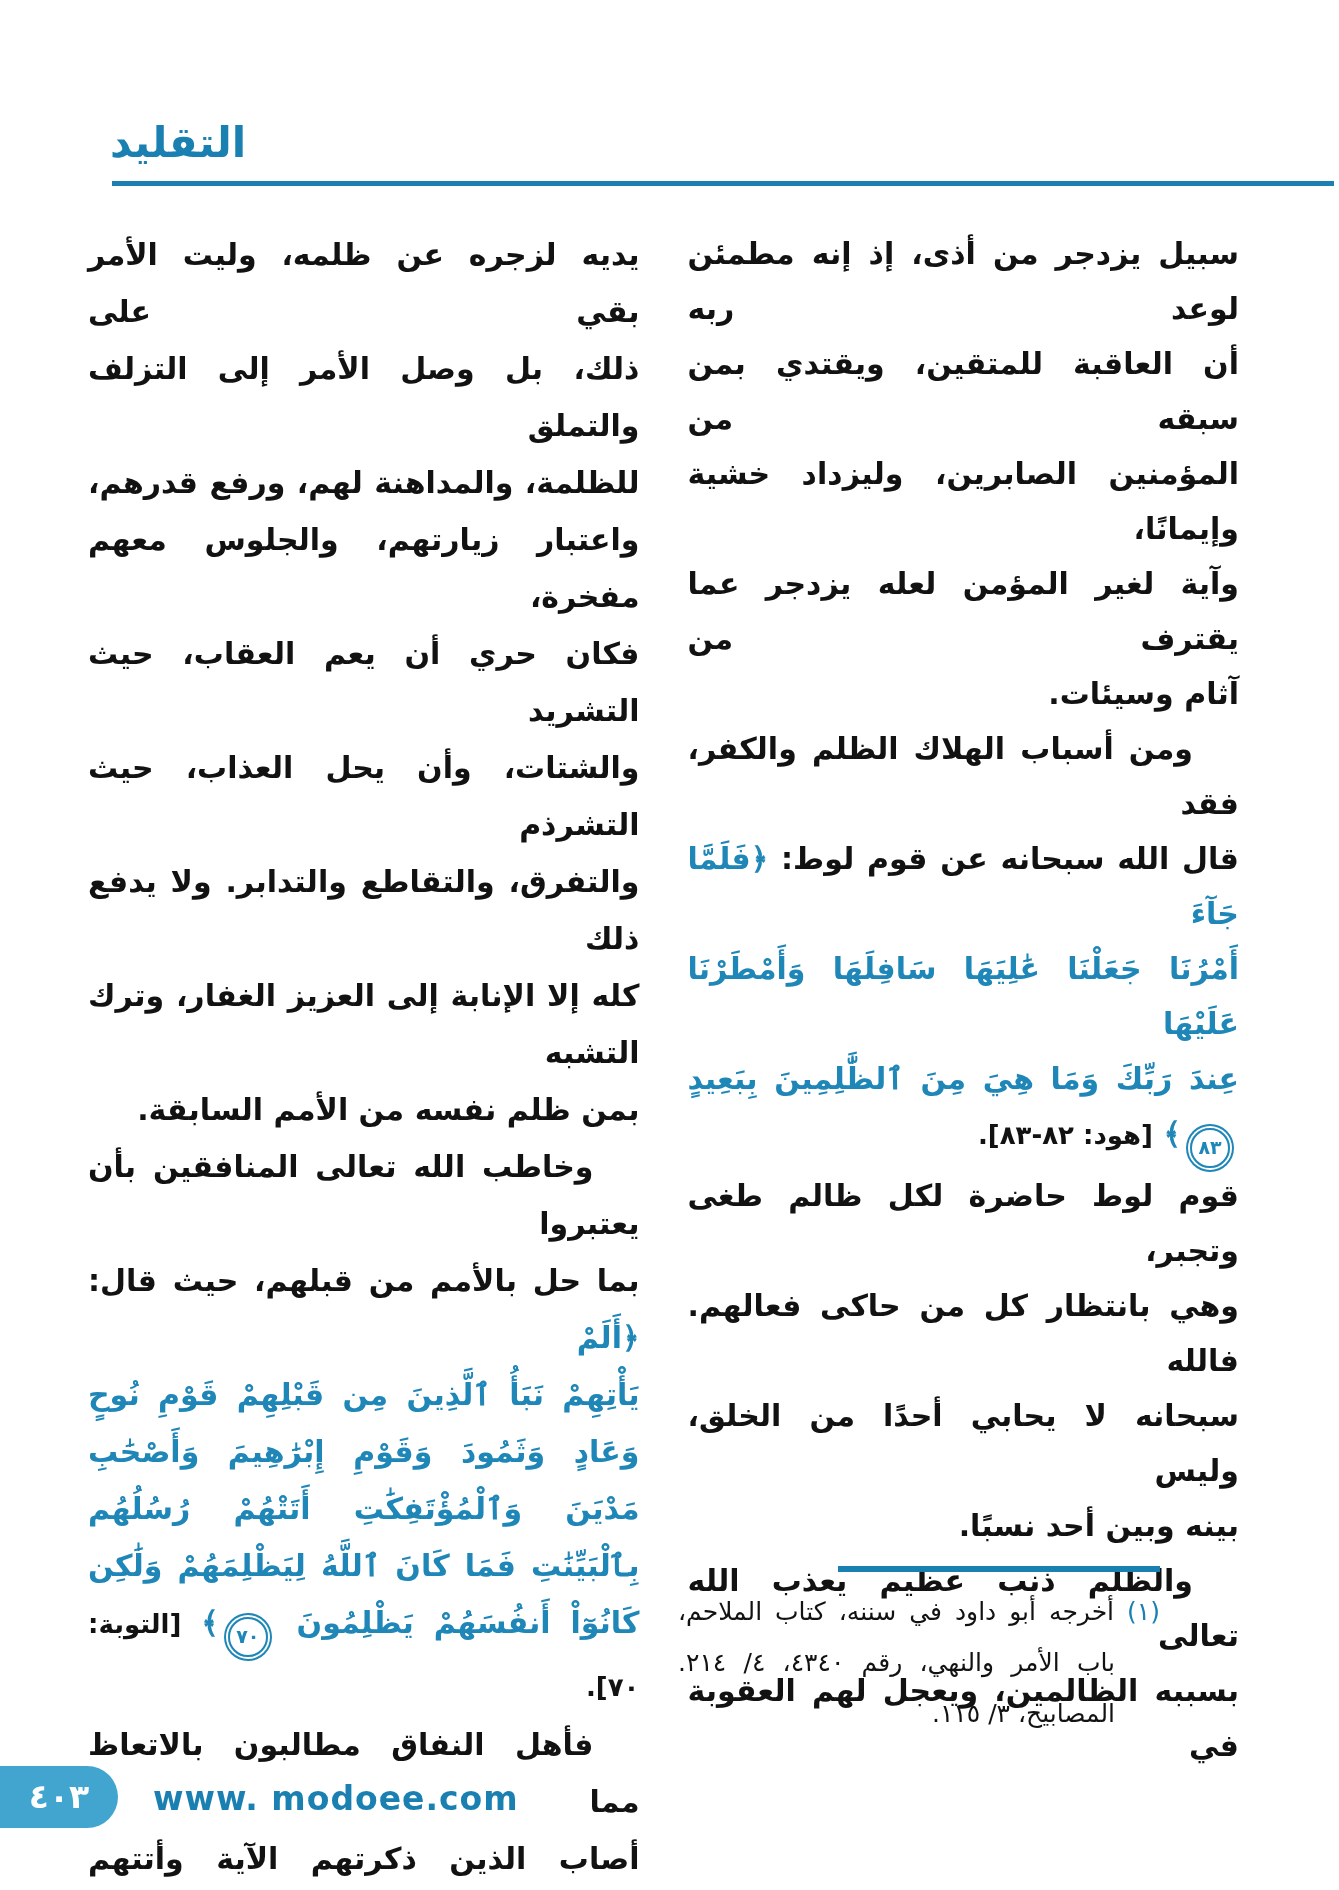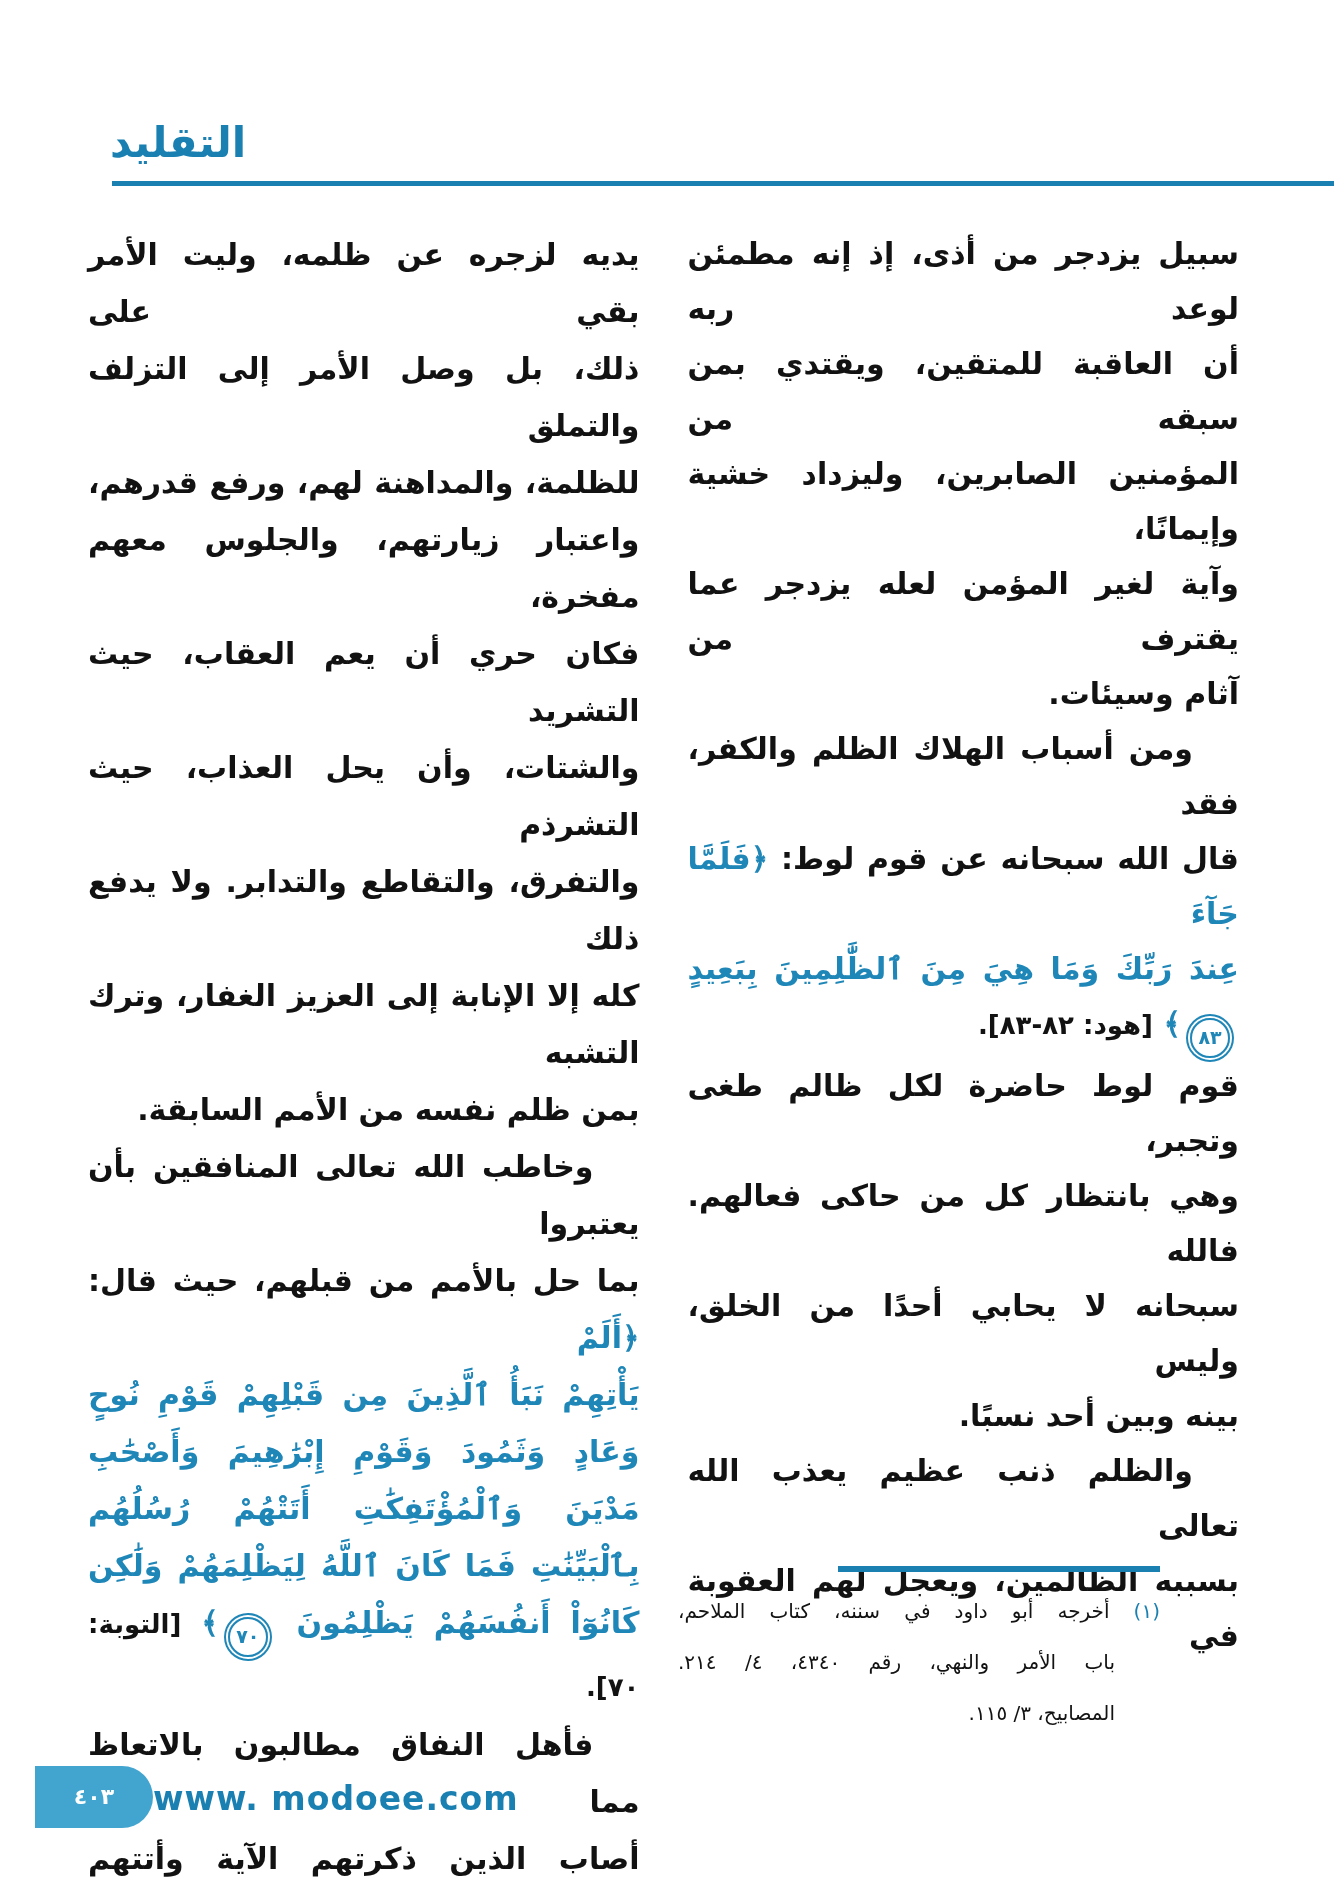--- a/index.html
+++ b/index.html
@@ -64,36 +64,35 @@
   
   .footnote-area{
     position:absolute;top:1566px;right:179px;width:482px;
     direction:rtl;
   }
   .fn-rule{
     width:322px;height:6px;background:var(--teal);
     margin:0 0 14px auto;
   }
   .fn-lines .line{
-    font-size:20px;line-height:51px;font-weight:normal;
+    font-size:25px;line-height:51px;font-weight:normal;
   }
   .fn-lines .line.cont{padding-right:45px;}
   .seg-fnnum{color:var(--teal);font-weight:normal;}
   .seg-fntext{font-weight:normal;}
   
   .page-badge{
     position:absolute;left:0;top:1766px;
     width:118px;height:62px;
     background:var(--badge);
     border-radius:0 31px 31px 0;
     color:#ffffff;
-    font-size:22px;font-weight:bold;
+    font-size:33px;font-weight:bold;
     line-height:62px;text-align:center;
     direction:rtl;
-    margin-left:35px;
   }
   .website{
     position:absolute;left:153px;top:1779px;
     color:var(--teal);
     font-size:33px;font-weight:bold;
     direction:ltr;
     letter-spacing:1px;
   }
 </style>
 </head>
@@ -107,20 +106,21 @@
 
   <div class="columns">
     <div class="col col-right">
         <div class="line"><span class="seg-text">سبيل يزدجر من أذى، إذ إنه مطمئن لوعد ربه</span></div>
         <div class="line"><span class="seg-text">أن العاقبة للمتقين، ويقتدي بمن سبقه من</span></div>
         <div class="line"><span class="seg-text">المؤمنين الصابرين، وليزداد خشية وإيمانًا،</span></div>
         <div class="line"><span class="seg-text">وآية لغير المؤمن لعله يزدجر عما يقترف من</span></div>
         <div class="line last"><span class="seg-text">آثام وسيئات.</span></div>
         <div class="line indent"><span class="seg-text">ومن أسباب الهلاك الظلم والكفر، فقد</span></div>
         <div class="line"><span class="seg-text">قال الله سبحانه عن قوم لوط: </span><span class="seg-quran">﴿فَلَمَّا جَآءَ</span></div>
+        <div class="line"><span class="seg-quran">أَمْرُنَا جَعَلْنَا عَٰلِيَهَا سَافِلَهَا وَأَمْطَرْنَا عَلَيْهَا</span></div>
         <div class="line"><span class="seg-quran">عِندَ رَبِّكَ وَمَا هِيَ مِنَ ٱلظَّٰلِمِينَ بِبَعِيدٍ</span></div>
         <div class="line last"><span class="seg-ayah">٨٣</span><span class="seg-quran">﴾ </span><span class="seg-ref">[هود: ٨٢-٨٣].</span></div>
         <div class="line"><span class="seg-text">قوم لوط حاضرة لكل ظالم طغى وتجبر،</span></div>
         <div class="line"><span class="seg-text">وهي بانتظار كل من حاكى فعالهم. فالله</span></div>
         <div class="line"><span class="seg-text">سبحانه لا يحابي أحدًا من الخلق، وليس</span></div>
         <div class="line last"><span class="seg-text">بينه وبين أحد نسبًا.</span></div>
         <div class="line indent"><span class="seg-text">والظلم ذنب عظيم يعذب الله تعالى</span></div>
         <div class="line"><span class="seg-text">بسببه الظالمين، ويعجل لهم العقوبة في</span></div>
       </div>
     <div class="col col-left">

